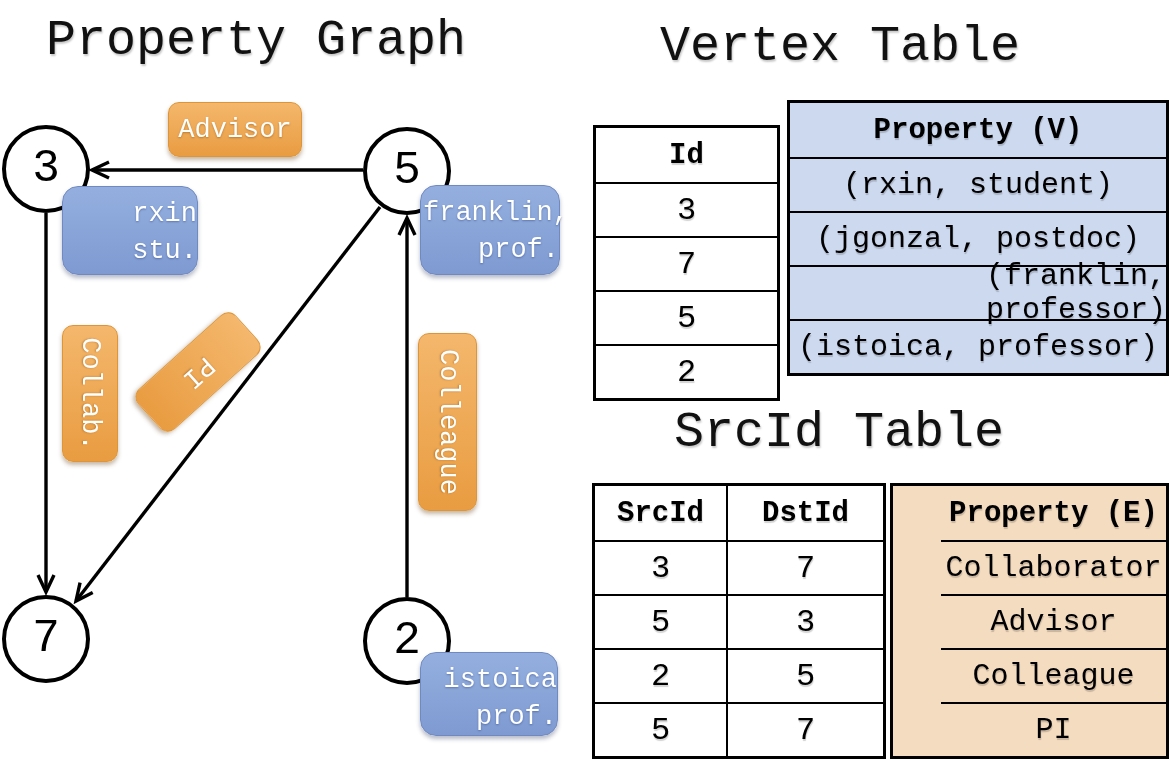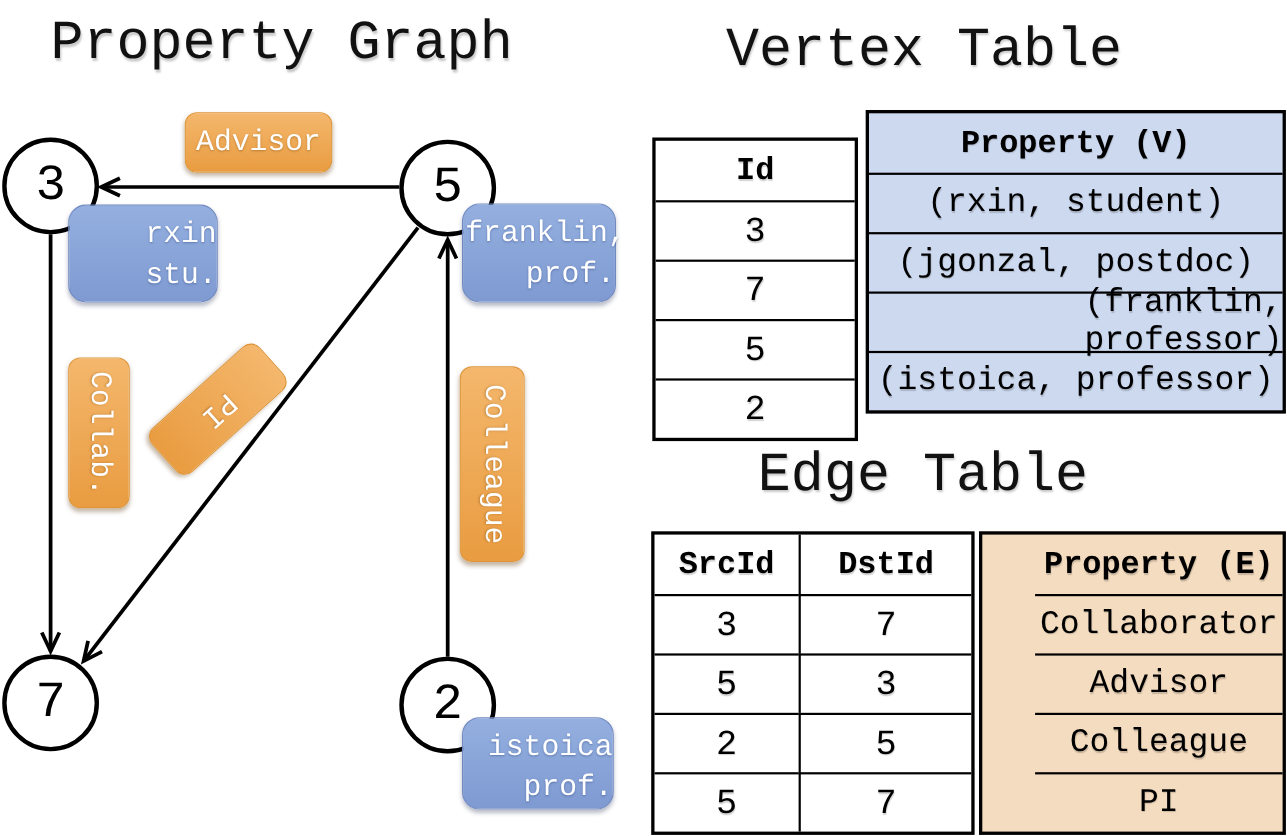--- a/index.html
+++ b/index.html
@@ -105,21 +105,21 @@
   </div>
 
   <div class="tbl vprop" style="left:787px;top:100px;width:382px;">
     <div class="cell hdr">Property (V)</div>
     <div class="cell bt">(rxin, student)</div>
     <div class="cell bt">(jgonzal, postdoc)</div>
     <div class="cell bt">(franklin, professor)</div>
     <div class="cell bt">(istoica, professor)</div>
   </div>
 
-  <div class="title" style="left:839px;top:404px;">Edge Table</div>
+  <div class="title" style="left:839px;top:404px;">SrcId Table</div>
 
   <div class="tbl two-col" style="left:592px;top:483px;width:294px;">
     <div class="cell hdr">SrcId</div>
     <div class="cell hdr bl">DstId</div>
     <div class="cell num bt">3</div>
     <div class="cell num bt bl">7</div>
     <div class="cell num bt">5</div>
     <div class="cell num bt bl">3</div>
     <div class="cell num bt">2</div>
     <div class="cell num bt bl">5</div>

